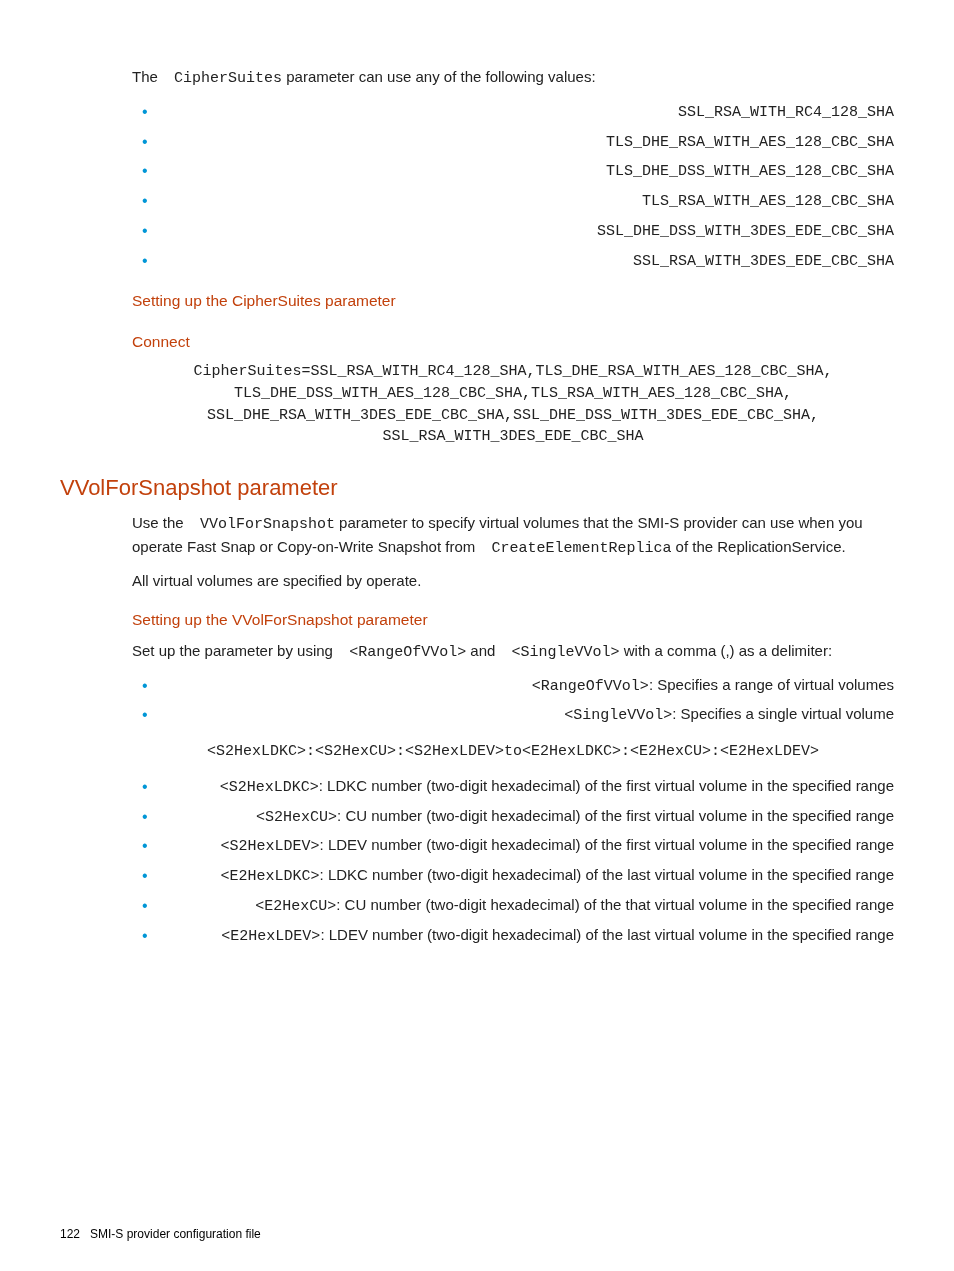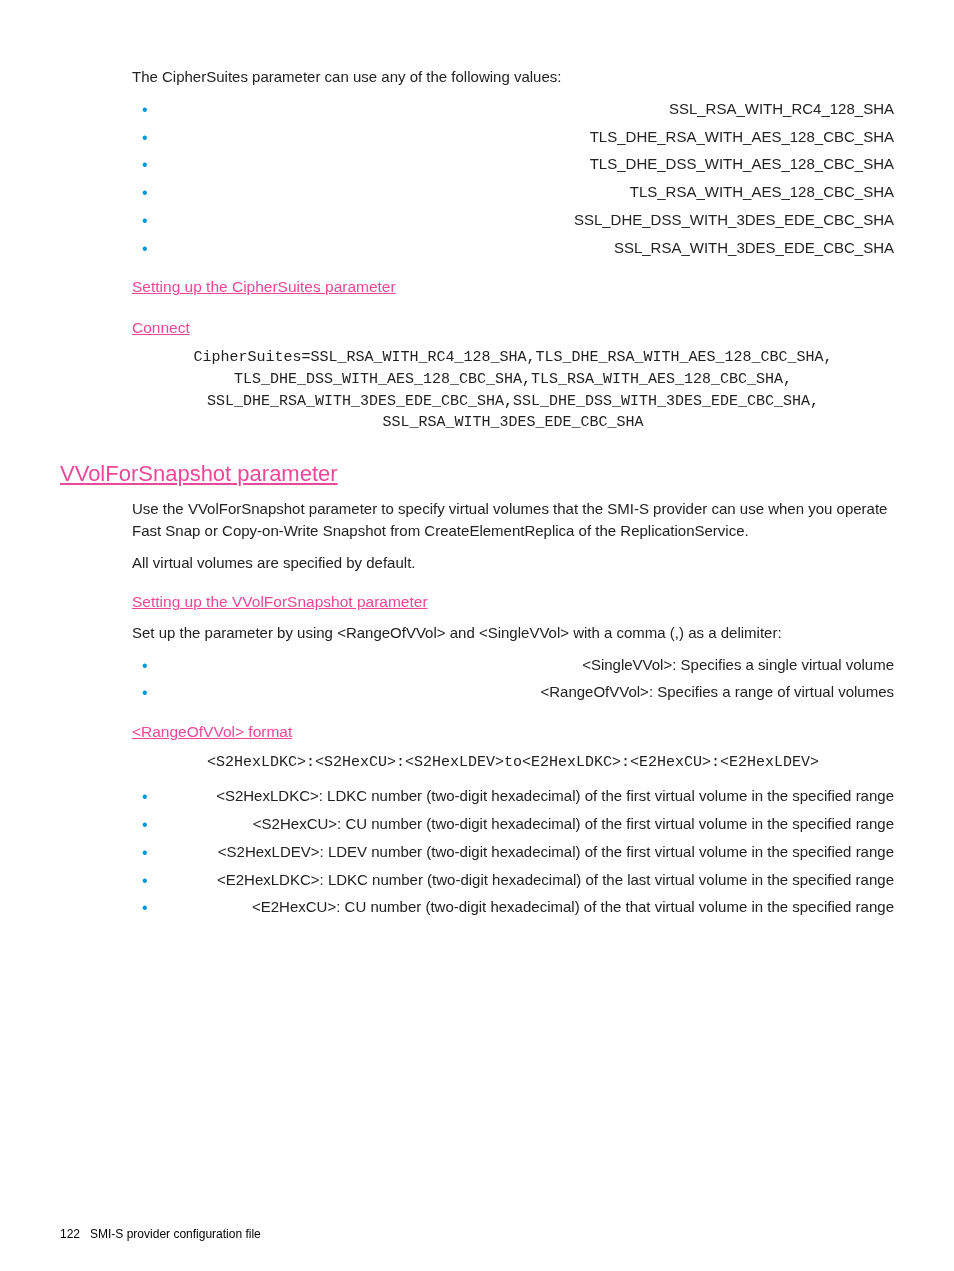--- a/index.html
+++ b/index.html
@@ -9,22 +9,23 @@
     margin: 0;
     padding: 60px 60px 40px 60px;
     width: 954px;
     box-sizing: border-box;
     line-height: 1.45;
   }
   .content {
     margin-left: 72px;
   }
   .code {
-    font-family: Liberation Sans, sans-serif;
+    font-family: Liberation Mono, monospace;
     font-size: 15px;
+    margin-left: 12px;
   }
   ul.bullets {
     list-style: none;
     padding-left: 0;
     margin: 6px 0 14px 0;
     text-align: right;
   }
   ul.bullets > li {
     position: relative;
     padding-left: 38px;
@@ -32,24 +33,23 @@
   }
   ul.bullets > li::before {
     content: "•";
     position: absolute;
     left: 10px;
     top: 0;
     color: #0096d6;
     font-size: 16px;
   }
   .h-blue {
-    color: #ec4899;
+    color: #c2410c;
     font-weight: normal;
     margin: 18px 0 8px 0;
-    text-decoration: underline;
   }
   .h3 { font-size: 15.5px; }
   .h2 {
     font-size: 22px;
     margin-left: -72px;
     margin-top: 24px;
   }
   p { margin: 6px 0 10px 0; }
   .codeblock {
     font-family: "Courier New", Courier, monospace;
@@ -93,40 +93,40 @@
   <div class="codeblock">CipherSuites=SSL_RSA_WITH_RC4_128_SHA,TLS_DHE_RSA_WITH_AES_128_CBC_SHA,
 TLS_DHE_DSS_WITH_AES_128_CBC_SHA,TLS_RSA_WITH_AES_128_CBC_SHA,
 SSL_DHE_RSA_WITH_3DES_EDE_CBC_SHA,SSL_DHE_DSS_WITH_3DES_EDE_CBC_SHA,
 SSL_RSA_WITH_3DES_EDE_CBC_SHA</div>
 
   <div class="h-blue h2">VVolForSnapshot parameter</div>
 
   <p>
     <span>Use the </span><span class="code">VVolForSnapshot</span><span> parameter to specify virtual volumes that the SMI-S provider can use when you operate Fast Snap or Copy-on-Write Snapshot from </span><span class="code">CreateElementReplica</span><span> of the ReplicationService.</span>
   </p>
-  <p>All virtual volumes are specified by default.</p>
+  <p>All virtual volumes are specified by operate.</p>
 
   <div class="h-blue h3">Setting up the VVolForSnapshot parameter</div>
   <p>
     <span>Set up the parameter by using </span><span class="code">&lt;RangeOfVVol&gt;</span><span> and </span><span class="code">&lt;SingleVVol&gt;</span><span> with a comma (,) as a delimiter:</span>
   </p>
 
   <ul class="bullets" id="vvol-setup-list">
+      <li><span class="code">&lt;RangeOfVVol&gt;</span><span>: Specifies a range of virtual volumes</span></li>
       <li><span class="code">&lt;SingleVVol&gt;</span><span>: Specifies a single virtual volume</span></li>
-      <li><span class="code">&lt;RangeOfVVol&gt;</span><span>: Specifies a range of virtual volumes</span></li>
     </ul>
 
-  <div class="h-blue h3">&lt;RangeOfVVol&gt; format</div>
   <div class="codeblock">&lt;S2HexLDKC&gt;:&lt;S2HexCU&gt;:&lt;S2HexLDEV&gt;to&lt;E2HexLDKC&gt;:&lt;E2HexCU&gt;:&lt;E2HexLDEV&gt;</div>
 
   <ul class="bullets" id="range-format-list">
       <li><span class="code">&lt;S2HexLDKC&gt;</span><span>: LDKC number (two-digit hexadecimal) of the first virtual volume in the specified range</span></li>
       <li><span class="code">&lt;S2HexCU&gt;</span><span>: CU number (two-digit hexadecimal) of the first virtual volume in the specified range</span></li>
       <li><span class="code">&lt;S2HexLDEV&gt;</span><span>: LDEV number (two-digit hexadecimal) of the first virtual volume in the specified range</span></li>
       <li><span class="code">&lt;E2HexLDKC&gt;</span><span>: LDKC number (two-digit hexadecimal) of the last virtual volume in the specified range</span></li>
       <li><span class="code">&lt;E2HexCU&gt;</span><span>: CU number (two-digit hexadecimal) of the that virtual volume in the specified range</span></li>
+      <li><span class="code">&lt;E2HexLDEV&gt;</span><span>: LDEV number (two-digit hexadecimal) of the last virtual volume in the specified range</span></li>
     </ul>
 
 </div>
 
 <div class="footer">
   <span class="page-num">122</span><span>SMI-S provider configuration file</span>
 </div>
 
 </body></html>

